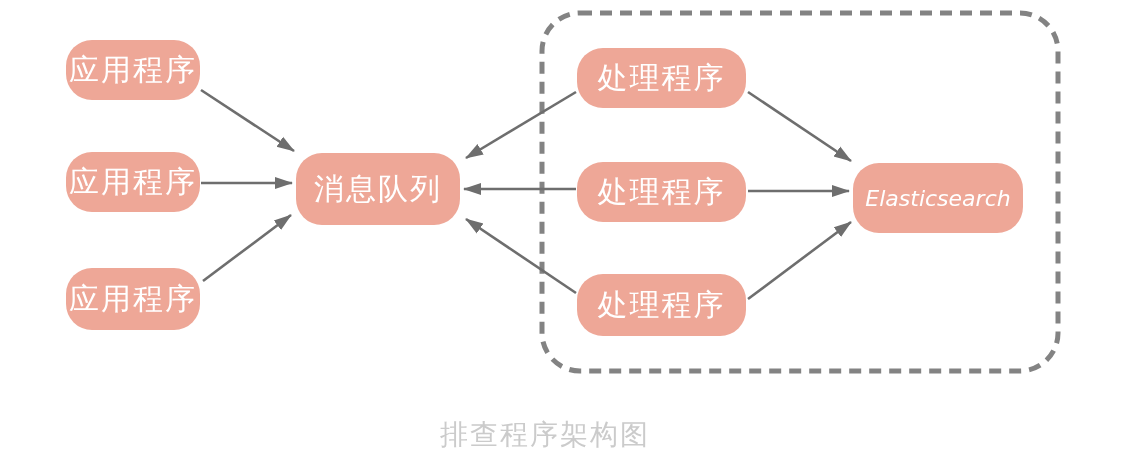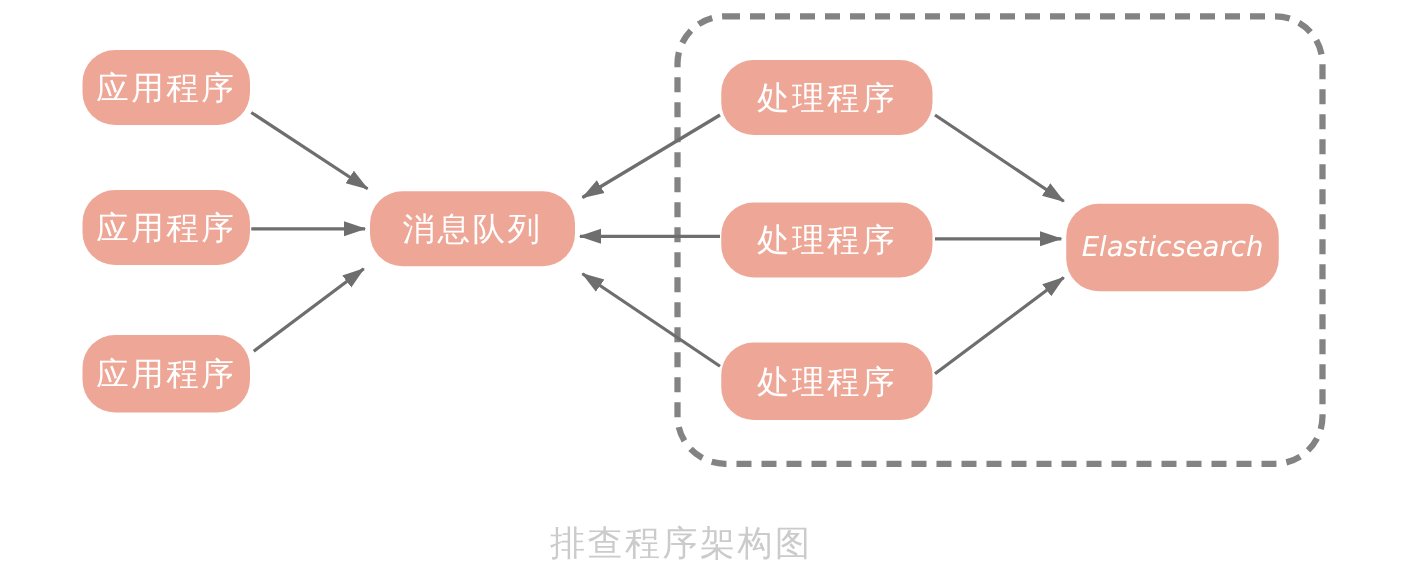--- a/index.html
+++ b/index.html
@@ -23,29 +23,29 @@
     height: 466px;
   }
   .node {
     position: absolute;
     display: flex;
     align-items: center;
     justify-content: center;
     background: #EEA797;
     color: #ffffff;
     border-radius: 26px;
-    font-size: 26px;
+    font-size: 30px;
     letter-spacing: 2px;
     white-space: nowrap;
     box-sizing: border-box;
   }
   .node-app1  { left: 66px;  top: 40px;  width: 134px; height: 60px; }
   .node-app2  { left: 66px;  top: 152px; width: 134px; height: 60px; }
   .node-app3  { left: 66px;  top: 268px; width: 134px; height: 62px; }
-  .node-queue { left: 296px; top: 153px; width: 164px; height: 60px; }
+  .node-queue { left: 296px; top: 153px; width: 164px; height: 72px; }
   .node-proc1 { left: 577px; top: 48px;  width: 169px; height: 60px; }
   .node-proc2 { left: 577px; top: 162px; width: 169px; height: 60px; }
   .node-proc3 { left: 577px; top: 274px; width: 169px; height: 62px; }
   .node-es    { left: 853px; top: 163px; width: 170px; height: 70px;
                 font-size: 22px; letter-spacing: 0; font-style: italic; }
   .caption {
     position: absolute;
     left: 0;
     right: 0;
     top: 416px;

